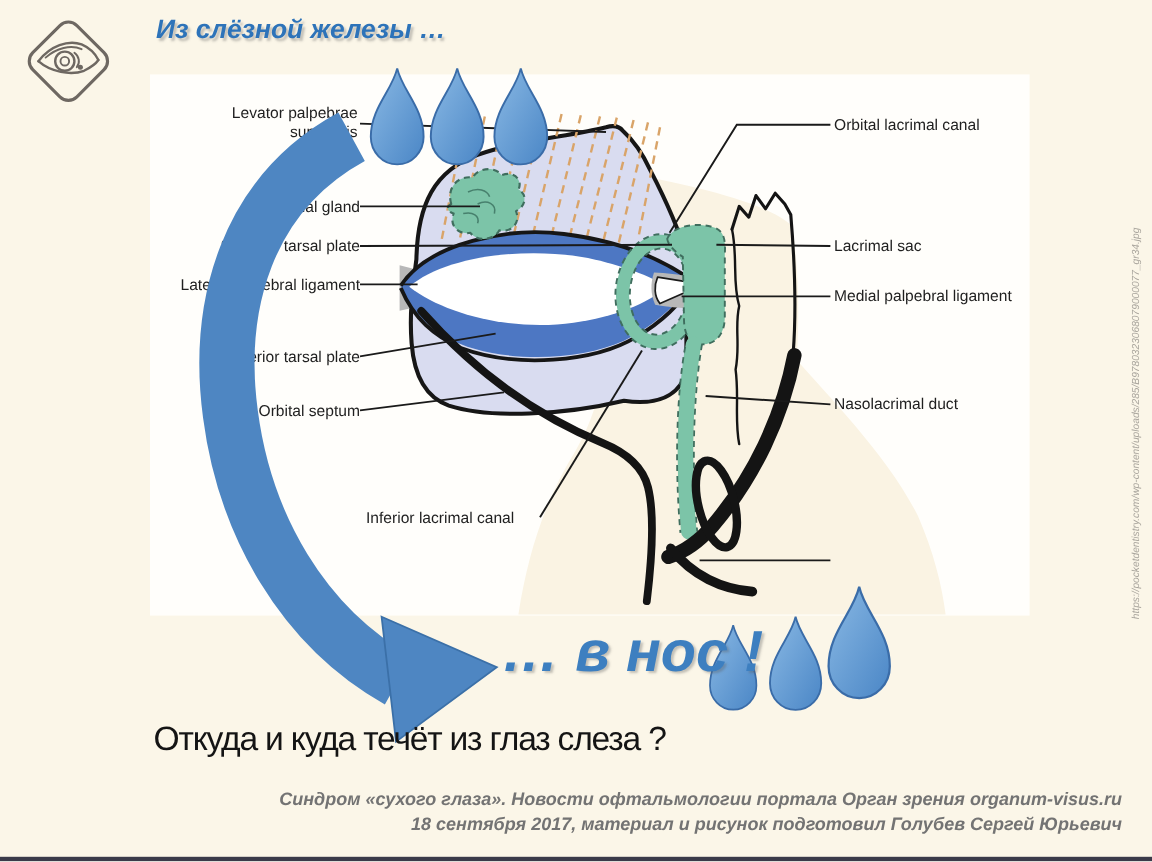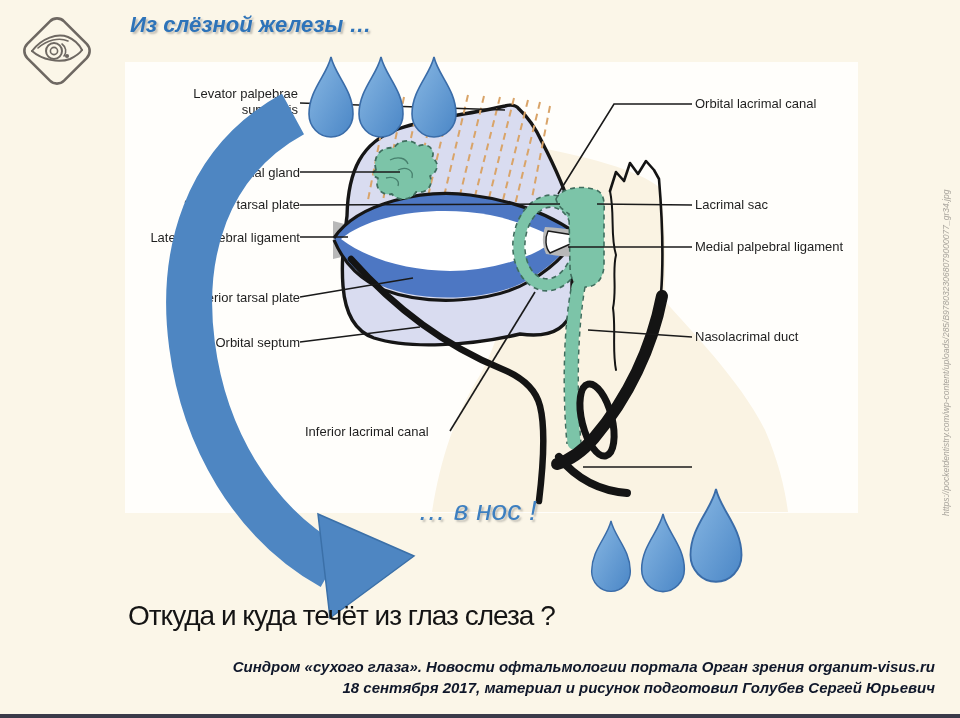--- a/index.html
+++ b/index.html
@@ -13,34 +13,34 @@
     background:#fffefb;
   }
   .art{ position:absolute; left:0; top:0; }
   .top-caption{
     position:absolute; left:130px; top:12px;
     font-size:22px; font-weight:bold; font-style:italic;
     color:#2d73b9; text-shadow:2px 2px 2px rgba(90,90,90,.35);
     white-space:nowrap;
   }
   .bottom-caption{
-    position:absolute; left:418px; top:495px;
-    font-size:28px; font-weight:normal; font-style:italic;
+    position:absolute; left:418px; top:516px;
+    font-size:48px; font-weight:bold; font-style:italic;
     color:#3d7fc0; text-shadow:2px 2px 2px rgba(90,90,90,.35);
     white-space:nowrap;
   }
   .heading{
     position:absolute; left:128px; top:600px;
     font-size:28px; font-weight:400; color:#141414; letter-spacing:-1px;
     white-space:nowrap;
   }
   .credits{
     position:absolute; right:25px; top:656px; width:820px;
     text-align:right; font-style:italic; font-weight:bold;
-    font-size:15px; line-height:21px; color:#0f172a;
+    font-size:15px; line-height:21px; color:#737373;
   }
   .lbl{
     position:absolute; font-size:13px; line-height:16px; color:#1f1f1f;
   }
   .lbl.r{ text-align:right; }
   .vurl{
     position:absolute; left:941px; top:516px; width:430px;
     transform:rotate(-90deg); transform-origin:0 0;
     font-size:8.5px; font-style:italic; color:#a8a49c;
     white-space:nowrap;

